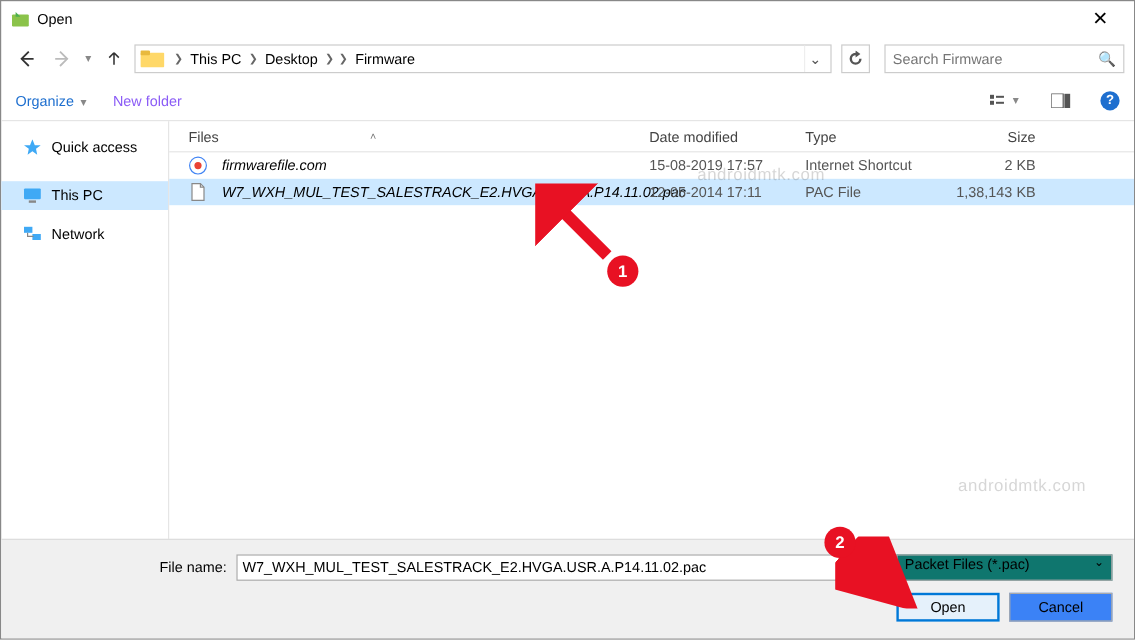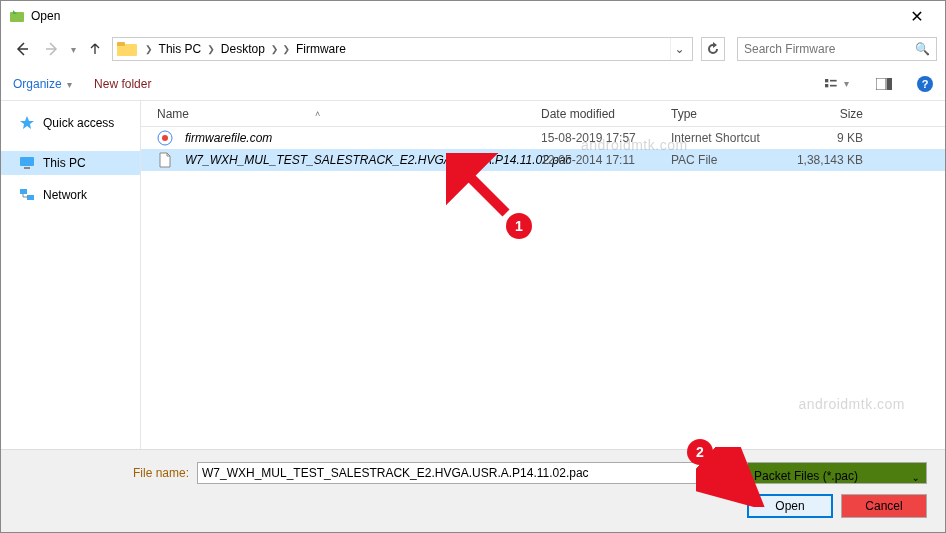--- a/index.html
+++ b/index.html
@@ -16,21 +16,21 @@
 .breadcrumb { flex: 1; height: 24px; border: 1px solid #ccc; display: flex; align-items: center; padding: 0 4px; background: #fff; }
 .bc-item { padding: 0 4px; color: #000; white-space: nowrap; }
 .bc-sep { color: #666; font-size: 9px; padding: 0 2px; }
 .bc-drop { width: 18px; text-align: center; color: #555; border-left: 1px solid #eee; height: 100%; display: flex; align-items: center; justify-content: center; }
 .refresh { width: 24px; height: 24px; border: 1px solid #ccc; display: flex; align-items: center; justify-content: center; margin-left: 4px; color: #555; }
 .search { width: 200px; height: 24px; border: 1px solid #ccc; margin-left: 8px; display: flex; align-items: center; padding: 0 6px; }
 .search input { border: none; outline: none; flex: 1; color: #888; font-size: 12px; background: transparent; }
 .search .sicon { color: #888; }
 .toolbar2 { height: 34px; border-bottom: 1px solid #e5e5e5; display: flex; align-items: center; padding: 0 12px; gap: 20px; }
 .toolbar2 .org { color: #1e6fcf; }
-.toolbar2 .nf { color: #7f1d1d; }
+.toolbar2 .nf { color: #8b5cf6; }
 .toolbar2 .spacer { flex: 1; }
 .toolbar2 .rbtn { width: 26px; height: 20px; display: flex; align-items: center; justify-content: center; color: #444; }
 .toolbar2 .help { width: 16px; height: 16px; border-radius: 50%; background: #1e6fcf; color: #fff; display: flex; align-items: center; justify-content: center; font-weight: bold; font-size: 11px; }
 .mainarea { display: flex; height: 360px; }
 .sidebar { width: 140px; border-right: 1px solid #e5e5e5; padding-top: 10px; }
 .side-item { height: 24px; display: flex; align-items: center; padding-left: 18px; gap: 8px; }
 .side-item.selected { background: #cce8ff; }
 .side-item .sicn { width: 16px; height: 16px; display: flex; align-items: center; justify-content: center; }
 .filelist { flex: 1; }
 .colheaders { height: 26px; border-bottom: 1px solid #e5e5e5; display: flex; align-items: center; color: #444; }
@@ -44,25 +44,25 @@
 .frow .c-name { width: 400px; padding-left: 16px; display: flex; align-items: center; gap: 12px; font-style: italic; }
 .frow .c-date { width: 130px; color: #555; }
 .frow .c-type { width: 120px; color: #555; }
 .frow .c-size { width: 90px; text-align: right; padding-right: 18px; color: #555; }
 .fileicn { width: 16px; height: 16px; flex-shrink: 0; }
 .watermark { position: absolute; color: rgba(120,120,120,0.3); font-size: 14px; font-family: Arial, sans-serif; letter-spacing: 0.5px; pointer-events: none; }
 .wm1 { left: 580px; top: 136px; }
 .wm2 { right: 40px; bottom: 120px; }
 .bottom { position: absolute; left: 0; right: 0; bottom: 0; background: #f0f0f0; border-top: 1px solid #ddd; padding: 12px 18px 14px 18px; }
 .fnrow { display: flex; align-items: center; gap: 8px; margin-bottom: 10px; }
-.fnrow .lbl { width: 170px; text-align: right; color: #a16207; }
+.fnrow .lbl { width: 170px; text-align: right; color: #000000; }
 .fnrow input { flex: 1; height: 22px; border: 1px solid #aaa; padding: 0 4px; background: #fff; }
-.fnrow .filter { width: 180px; height: 22px; border: 1px solid #aaa; background: #4d7c0f; display: flex; align-items: flex-end; padding: 0 6px; justify-content: space-between; }
+.fnrow .filter { width: 180px; height: 22px; border: 1px solid #aaa; background: #0f766e; display: flex; align-items: flex-start; padding: 0 6px; justify-content: space-between; }
 .btnrow { display: flex; justify-content: flex-end; gap: 8px; }
-.btn { width: 86px; height: 24px; border: 1px solid #aaa; background: #ef4444; display: flex; align-items: center; justify-content: center; }
+.btn { width: 86px; height: 24px; border: 1px solid #aaa; background: #3b82f6; display: flex; align-items: center; justify-content: center; }
 .btn.primary { border: 2px solid #0078d7; background: #e5f1fb; }
 .callout { position: absolute; width: 26px; height: 26px; border-radius: 50%; background: #e81123; color: #fff; display: flex; align-items: center; justify-content: center; font-weight: bold; font-size: 14px; }
 .arrow { position: absolute; pointer-events: none; }
 </style>
 </head>
 <body>
 
 <div class="titlebar">
   <svg class="app-icon" viewBox="0 0 16 16">
       <rect x="1" y="4" width="14" height="10" fill="#8bc34a" rx="1"></rect>
@@ -169,38 +169,38 @@
             <path d="M4 6 V9 H9" stroke="#888" fill="none"></path>
           </svg>
         </span>
       <span>Network</span>
     </div>
   </div>
 
   <div class="filelist">
     <div class="colheaders">
       <div class="ch-name">
-          <span>Name</span>
+          <span>Files</span>
           <span class="sort-arrow">˄</span>
         </div>
       <div class="ch-date">Date modified</div>
       <div class="ch-type">Type</div>
       <div class="ch-size">Size</div>
     </div>
     <div class="frow">
       <div class="c-name">
         <svg class="fileicn" viewBox="0 0 16 16">
             <circle cx="8" cy="8" r="7" fill="#fff" stroke="#4285f4"></circle>
             <circle cx="8" cy="8" r="3" fill="#ea4335"></circle>
           </svg>
         <span>firmwarefile.com</span>
       </div>
       <div class="c-date">15-08-2019 17:57</div>
       <div class="c-type">Internet Shortcut</div>
-      <div class="c-size">9 KB</div>
+      <div class="c-size">2 KB</div>
     </div>
     <div class="frow selected">
       <div class="c-name">
         <svg class="fileicn" viewBox="0 0 16 16">
             <path d="M3 1 H10 L13 4 V15 H3 Z" fill="#fff" stroke="#888"></path>
             <path d="M10 1 V4 H13" fill="none" stroke="#888"></path>
           </svg>
         <span>W7_WXH_MUL_TEST_SALESTRACK_E2.HVGA.USR.A.P14.11.02.pac</span>
       </div>
       <div class="c-date">12-05-2014 17:11</div>

